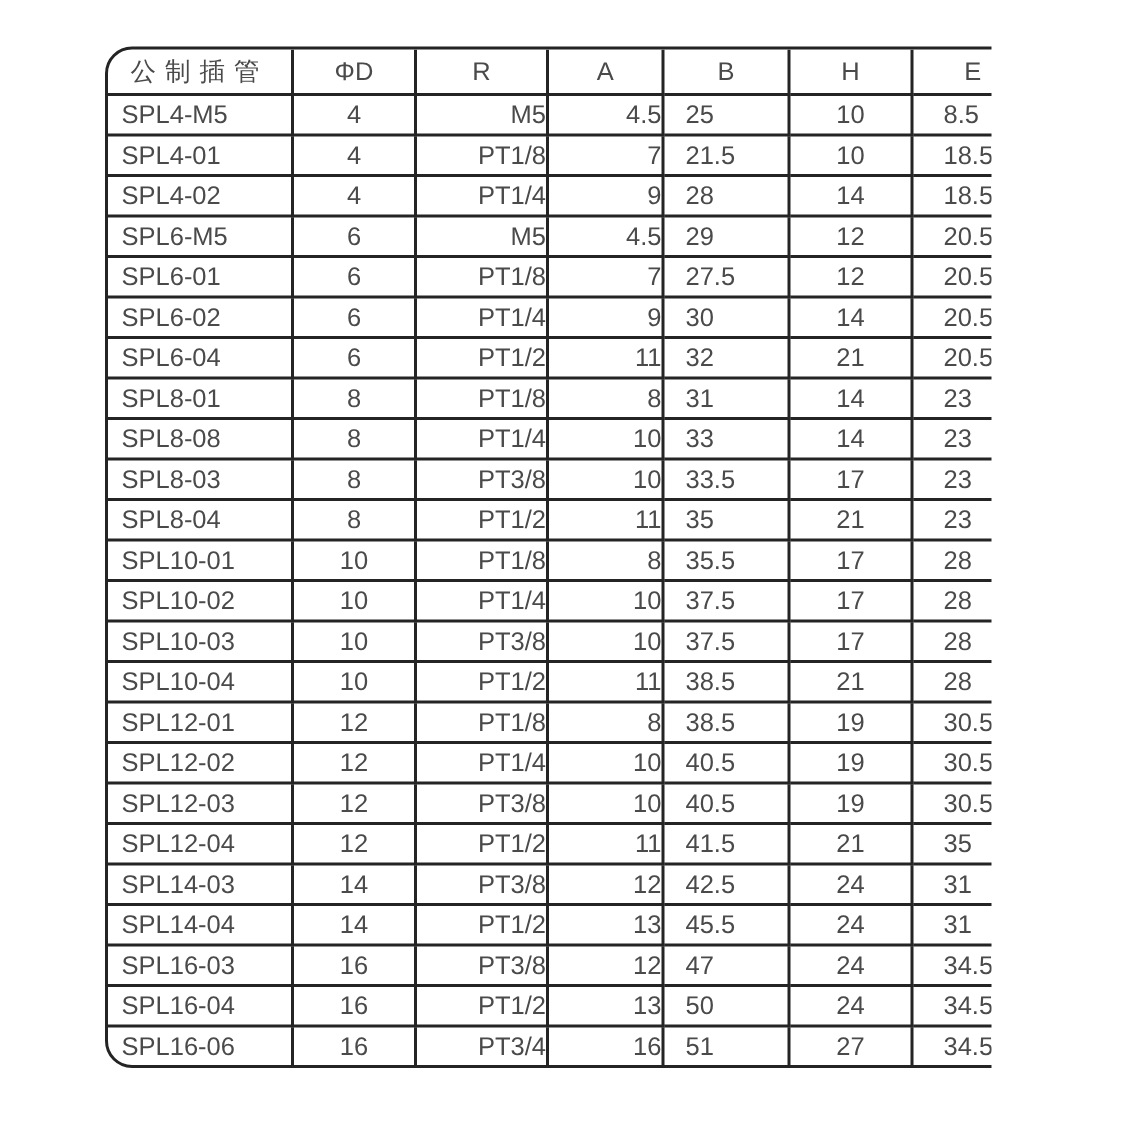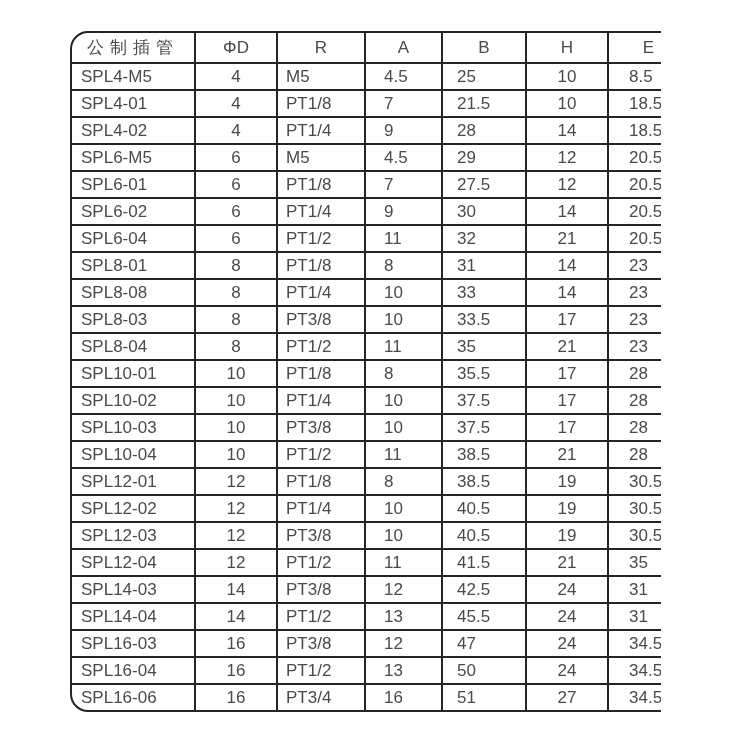--- a/index.html
+++ b/index.html
@@ -38,22 +38,22 @@
     white-space: nowrap;
     overflow: hidden;
     font-weight: normal;
   }
   .spec-table th { height: 29px; text-align: center; }
   .spec-table td { height: 25px; }
   .spec-table th.h-cn { letter-spacing: 6px; font-size: 17px; }
   
   .spec-table td:nth-child(1) { text-align: left; padding-left: 9px;  }
   .spec-table td:nth-child(2) { text-align: center; }
-  .spec-table td:nth-child(3) { text-align: left; padding-left: 8px;  }
-  .spec-table td:nth-child(4) { text-align: left; padding-left: 18px; }
+  .spec-table td:nth-child(3) { text-align: right; padding-left: 8px;  }
+  .spec-table td:nth-child(4) { text-align: right; padding-left: 18px; }
   .spec-table td:nth-child(5) { text-align: left; padding-left: 14px; }
   .spec-table td:nth-child(6) { text-align: center; }
   .spec-table td:nth-child(7) { text-align: left; padding-left: 20px; margin-left: 25px; }
 </style>
 </head>
 <body>
 
 <div class="page">
   <div class="table-wrap">
     <table class="spec-table">

